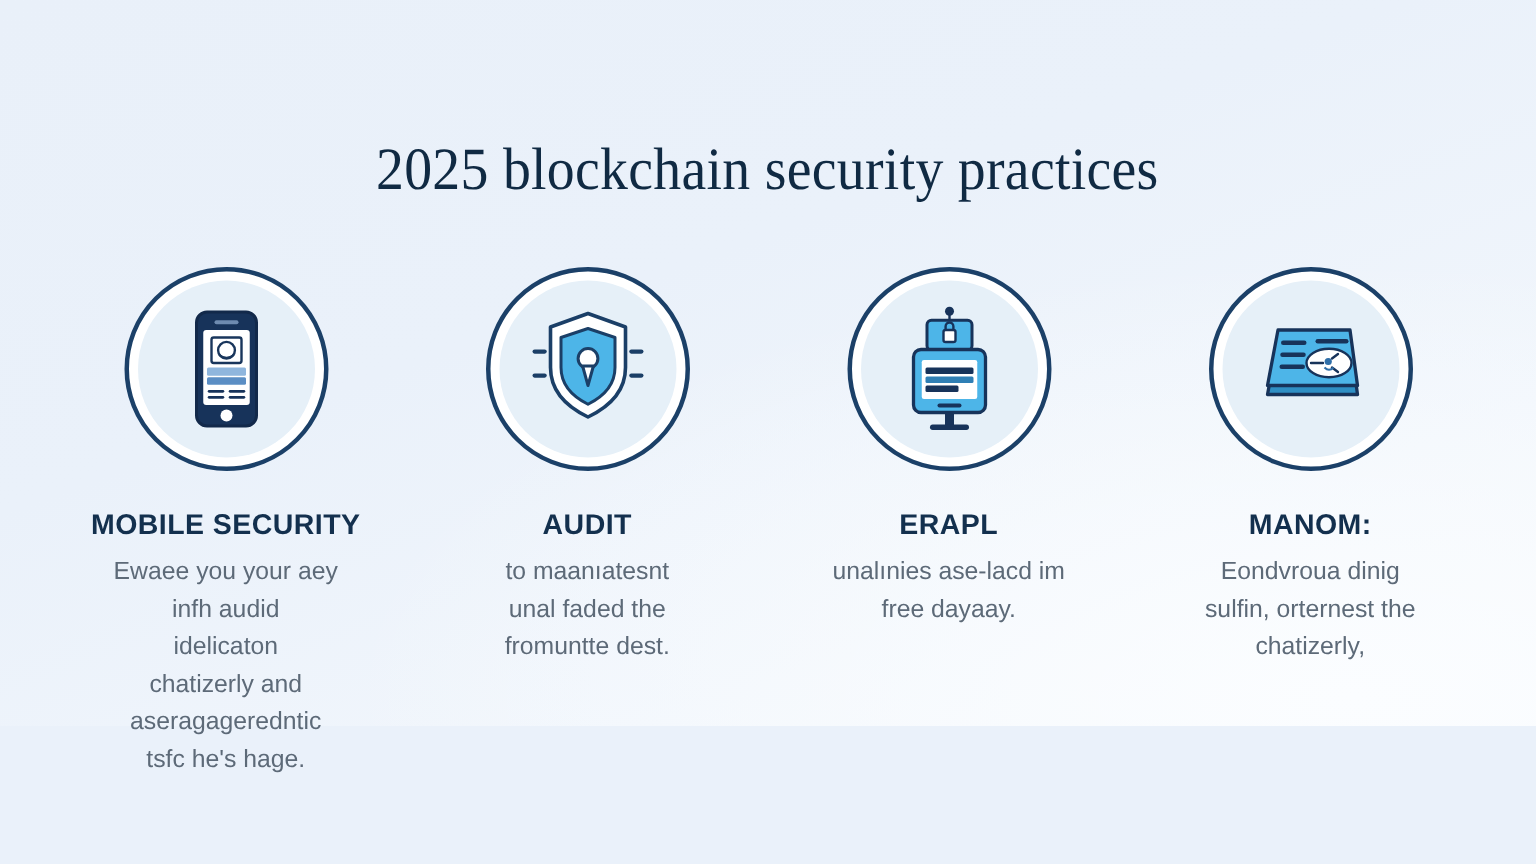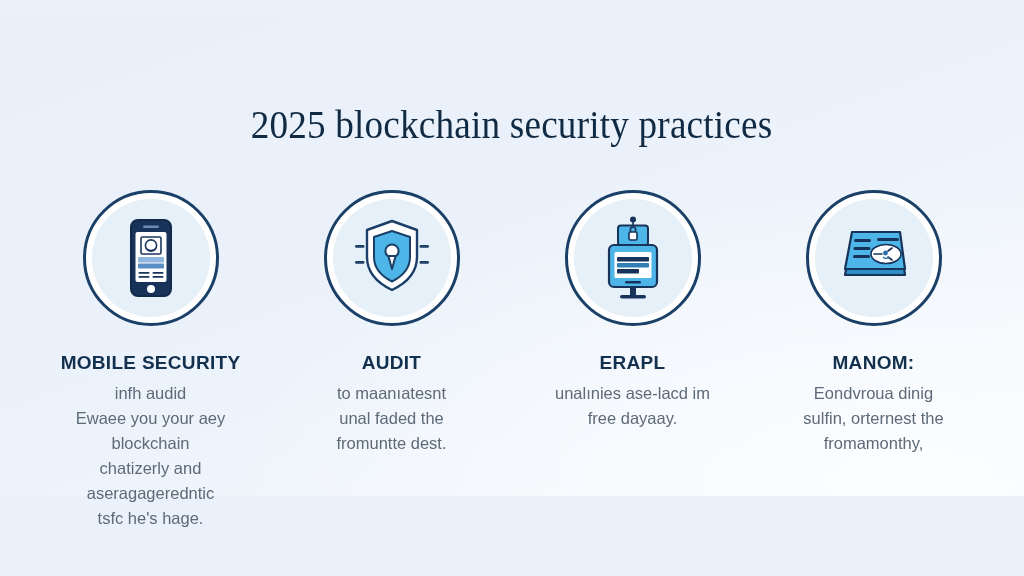--- a/index.html
+++ b/index.html
@@ -15,21 +15,20 @@
   }
 
   #infographic {
     position: relative;
     width: 1024px;
     height: 484px;
     box-sizing: border-box;
     background:
       radial-gradient(120% 110% at 88% 96%, #fbfdff 0%, rgba(251,253,255,0) 55%),
       linear-gradient(160deg, #e9f0f9 0%, #eaf1fa 40%, #f1f6fc 75%, #f7fafd 100%);
-    margin-top: 12px;
   }
 
   
   .title-wrap {
     position: absolute;
     top: 62px;
     left: 0;
     width: 1024px;
     text-align: center;
   }
@@ -149,23 +148,23 @@
             <rect x="33.5" y="60" width="11" height="1.8" rx="0.9" fill="#17335a"></rect>
             <rect x="33.5" y="64" width="11" height="1.8" rx="0.9" fill="#17335a"></rect>
             <rect x="47.5" y="60" width="11" height="1.8" rx="0.9" fill="#17335a"></rect>
             <rect x="47.5" y="64" width="11" height="1.8" rx="0.9" fill="#17335a"></rect>
             <circle cx="46" cy="77" r="4" fill="#ffffff"></circle>
           </svg>
         </div>
       </div>
       <div class="col-heading">MOBILE SECURITY</div>
       <div class="col-body">
+        <span class="line">Ewaee you your aey</span>
         <span class="line">infh audid</span>
-        <span class="line">Ewaee you your aey</span>
-        <span class="line">blockchain</span>
+        <span class="line">idelicaton</span>
         <span class="line">chatizerly and</span>
         <span class="line">aseragageredntic</span>
         <span class="line">tsfc he's hage.</span>
       </div>
     </div>
 
     <div class="column">
       <div class="icon-circle">
         <div class="icon-inner">
           <svg width="92" height="92" viewBox="0 0 92 92">
@@ -230,18 +229,18 @@
             <path d="M46 42 h8 M60 39 l4 -3 M60 45 l4 3" stroke="#17335a" stroke-width="1.6" fill="none" stroke-linecap="round"></path>
             <circle cx="57.5" cy="41" r="2.4" fill="#2f6ea8"></circle>
             <path d="M55 45 q3 3 6 0" stroke="#2f6ea8" stroke-width="1.4" fill="none"></path>
           </svg>
         </div>
       </div>
       <div class="col-heading">MANOM:</div>
       <div class="col-body">
         <span class="line">Eondvroua dinig</span>
         <span class="line">sulfin, orternest the</span>
-        <span class="line">fromamonthy,</span>
+        <span class="line">chatizerly,</span>
       </div>
     </div>
 
   </div>
 </div>
 
 </body></html>

